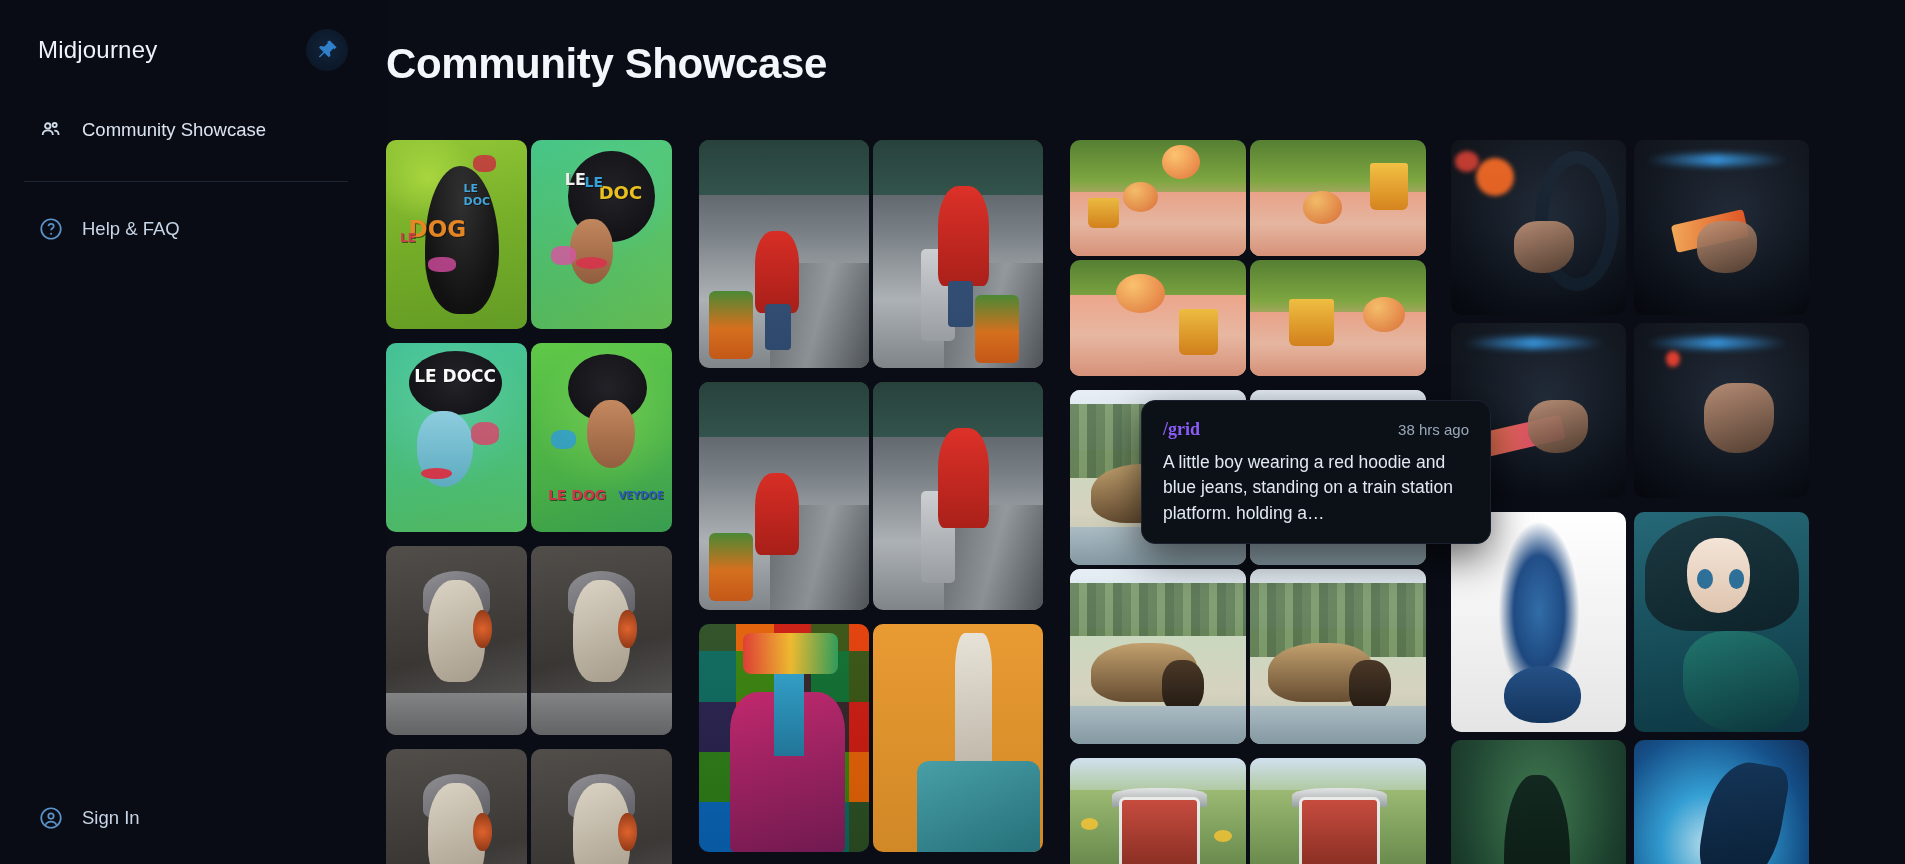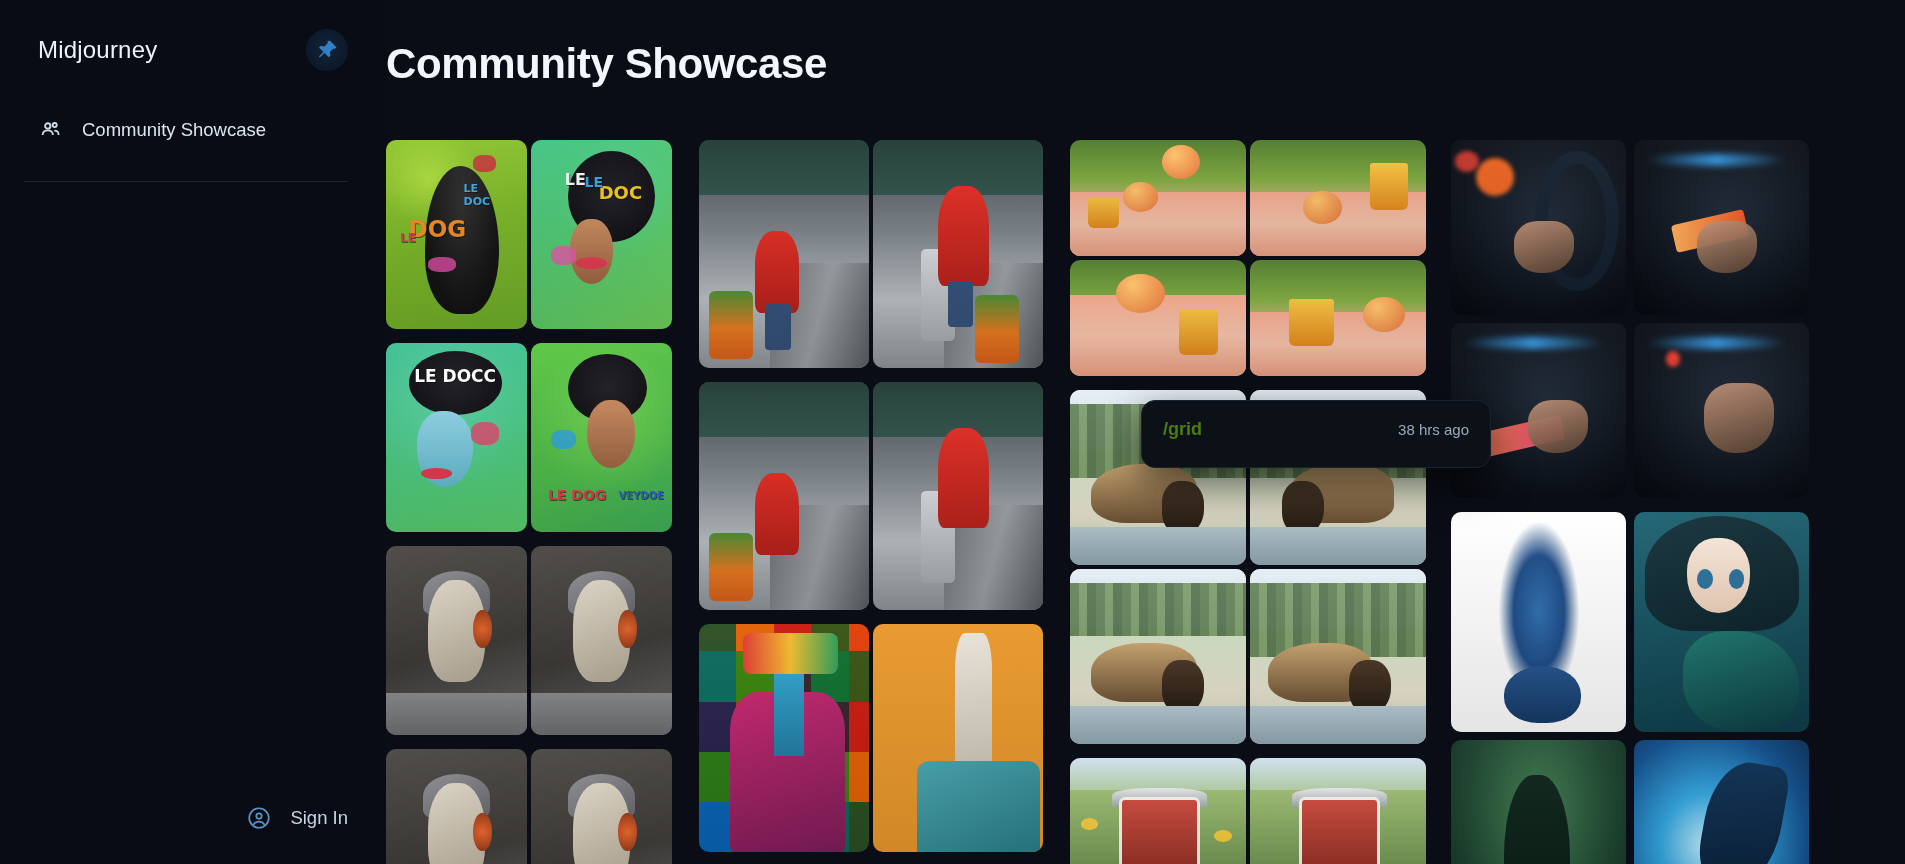--- a/index.html
+++ b/index.html
@@ -35,21 +35,21 @@
   .sb-item .lbl { font-size: 18.5px; color: #dbe4f0; }
   .sb-item.muted .lbl { color: #c7d5e6; }
   .sb-divider {
     height: 1px; background: #1d2635;
     margin: 27px 38px 23px 24px;
   }
   .sb-foot {
     position: absolute; left: 0; bottom: 0;
     width: 100%; padding: 0 38px 22px 38px;
   }
-  .sb-foot .sb-item { padding-left: 0; padding-right: 0; justify-content: flex-end; }
+  .sb-foot .sb-item { padding-left: 0; padding-right: 0; }
   .ico { width: 26px; height: 26px; flex: 0 0 26px; display:block; }
 
   
   .main { flex: 1; position: relative; height: 864px; overflow: hidden; }
   .main-head {
     display: flex; align-items: center; justify-content: space-between;
     padding: 40px 68px 0 0; margin-left: 0;
   }
   .page-title {
     font-size: 42px; font-weight: bold; color: #f3f6fa;
@@ -264,21 +264,21 @@
   .ov-card {
     position: absolute; left: 755px; top: 400px;
     width: 350px; border-radius: 14px;
     background: #0c1118;
     border: 1px solid #1a2130;
     padding: 18px 21px 17px 21px;
     box-shadow: 0 14px 40px rgba(0,0,0,.6);
     z-index: 40;
   }
   .ov-top { display:flex; align-items:center; justify-content:space-between; margin-bottom: 10px; }
-  .ov-cmd { font-family:Liberation Sans, sans-serif; font-size: 18px; color:#4d7c0f; font-weight:bold; }
+  .ov-cmd { font-family:Liberation Serif, serif; font-size: 18px; color:#8b5cf6; font-weight:bold; }
   .ov-time { font-size: 15px; color:#9aa8ba; }
   .ov-prompt { font-size: 17.5px; line-height: 1.45; color:#e3e9f2; }
   .ov-foot { display:flex; align-items:center; justify-content:space-between; margin-top: 18px; }
   .ov-user { display:flex; align-items:center; gap: 13px; }
   .ov-avatar {
     width: 30px; height: 30px; border-radius:50%;
     background: radial-gradient(circle at 50% 35%, #e2433c 0%, #b52a26 45%, #241014 75%);
     position:relative; overflow:hidden;
   }
   .ov-avatar::before {
@@ -309,20 +309,28 @@
           <circle cx="9" cy="8.3" r="2.5"></circle>
             <circle cx="15.4" cy="7.4" r="1.9"></circle>
           <path d="M4.3 16.5c0-2.6 2.1-4.2 4.7-4.2s4.7 1.6 4.7 4.2"></path>
           <path d="M15 12.6c2.3 0 4 1.5 4 3.9"></path>
         </svg>
         <span class="lbl">Community Showcase</span>
       </div>
 
       <div class="sb-divider"></div>
 
+      <div class="sb-item muted">
+        <svg class="ico" viewBox="0 0 24 24" fill="none" stroke="#5b93c9" stroke-width="1.6">
+          <circle cx="12" cy="12" r="9"></circle>
+          <path d="M9.6 9.4c.2-1.3 1.2-2.1 2.5-2.1 1.4 0 2.4.9 2.4 2.1 0 1.9-2.4 1.9-2.4 3.7"></path>
+          <circle cx="12.1" cy="16.4" r=".95" fill="#5b93c9" stroke="none"></circle>
+        </svg>
+        <span class="lbl">Help &amp; FAQ</span>
+      </div>
 
     </nav>
 
     <div class="sb-foot">
       <div class="sb-item muted">
         <svg class="ico" viewBox="0 0 24 24" fill="none" stroke="#5b93c9" stroke-width="1.6">
           <circle cx="12" cy="12" r="9"></circle>
             <circle cx="12" cy="10.2" r="2.5"></circle>
           <path d="M6.9 18.4c.9-2 2.8-3.1 5.1-3.1s4.2 1.1 5.1 3.1"></path>
         </svg>
@@ -636,16 +644,17 @@
         </div>
       </div>
 
     </section>
 
     <div class="ov-card">
       <div class="ov-top">
         <span class="ov-cmd">/grid</span>
         <span class="ov-time">38 hrs ago</span>
       </div>
+      <div class="ov-prompt">A little boy wearing a red hoodie and blue jeans, standing on a train station platform. holding a…</div>
     </div>
 
   </main>
 </div>
 
 </body></html>

